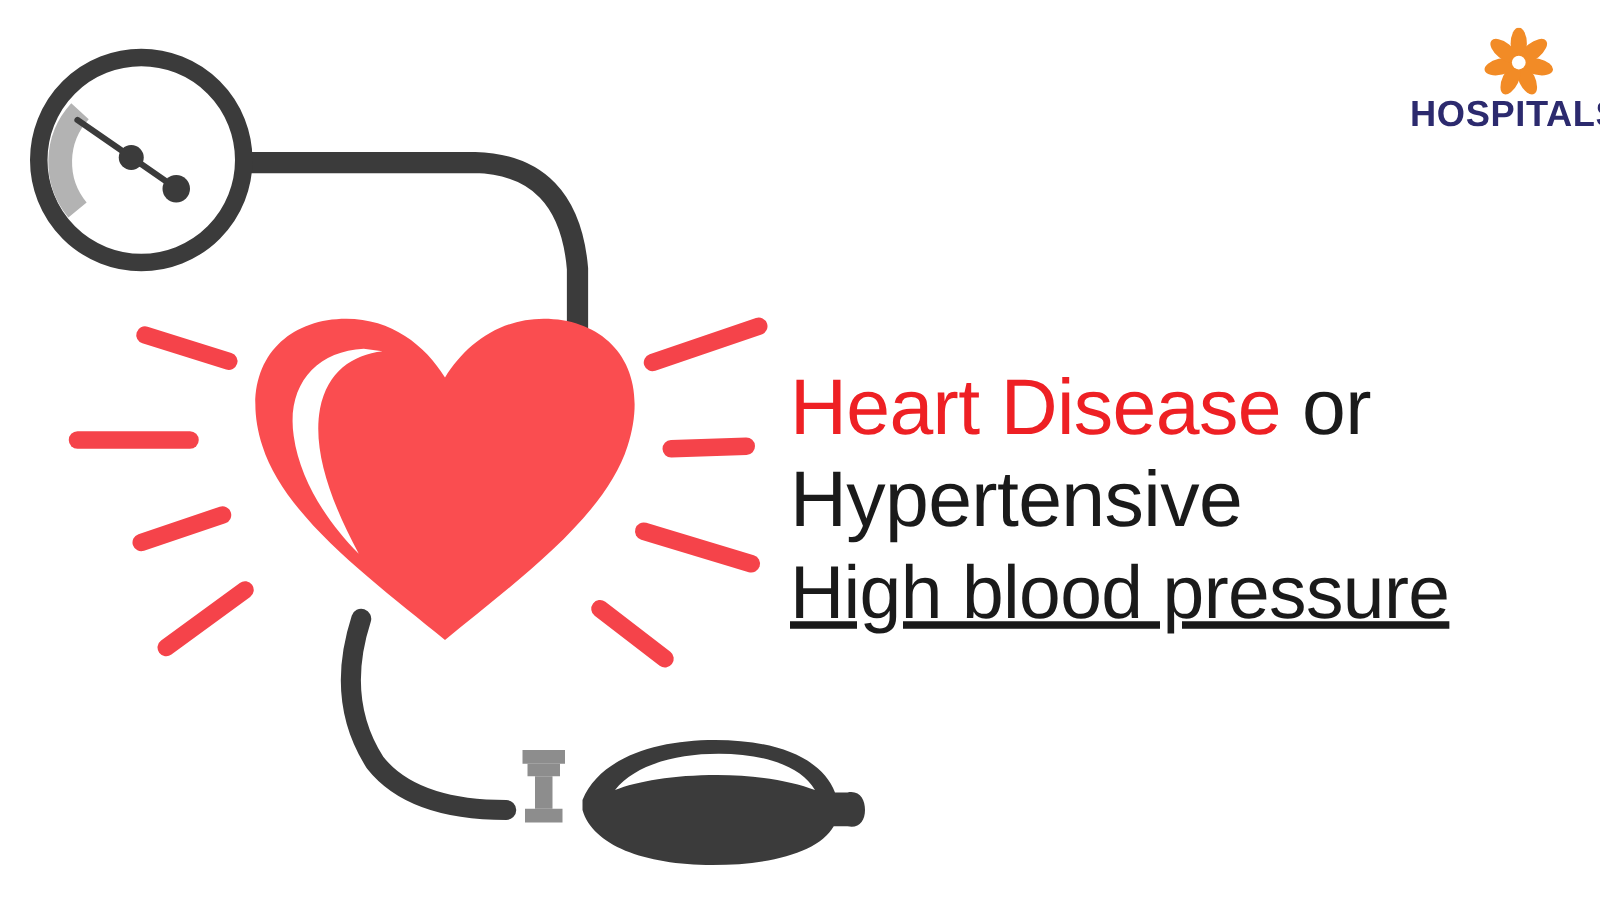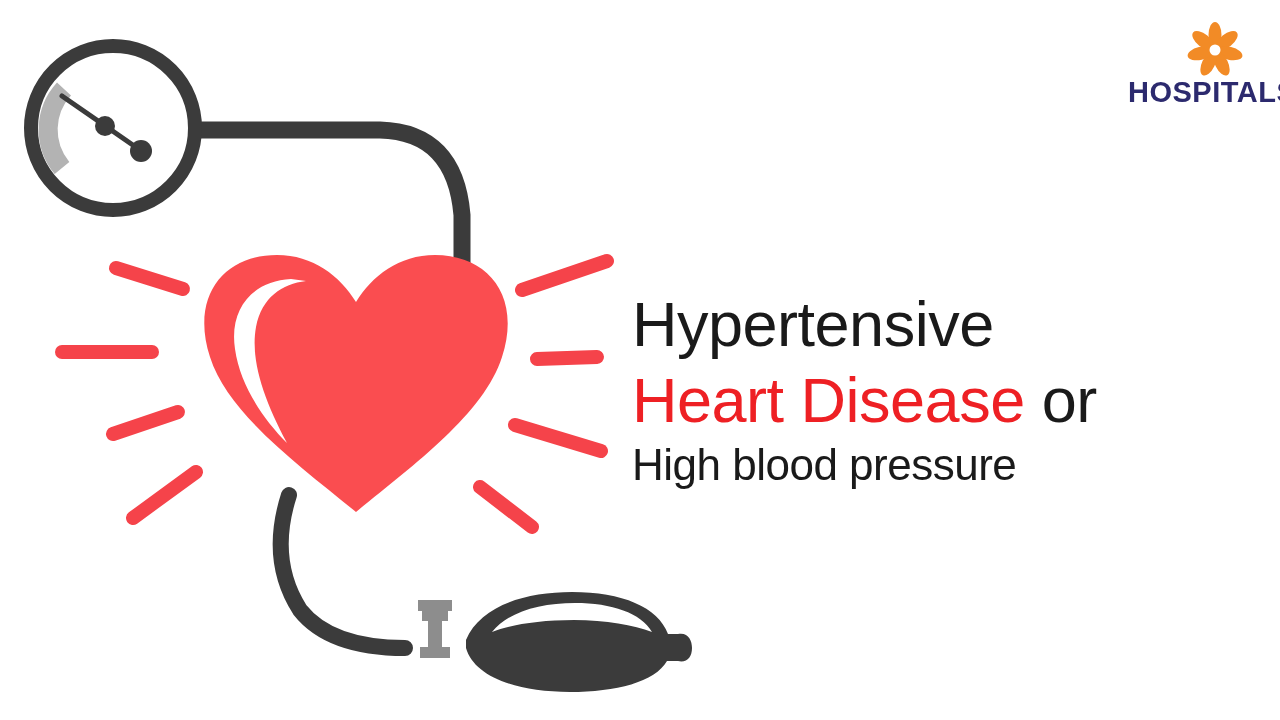--- a/index.html
+++ b/index.html
@@ -38,21 +38,21 @@
     letter-spacing: -0.5px;
   }
   .headline-line {
     font-size: 63px;
     font-weight: 400;
     color: #1a1a1a;
     white-space: nowrap;
     font-family: "Liberation Sans", sans-serif;
   }
   .headline-line.line2 { margin-top: 2px; }
-  .headline-line.line3 { margin-top: 2px; font-size: 44px; }
+  .headline-line.line3 { margin-top: 2px; font-size: 60px; text-decoration: underline; }
   .accent { color: #ee2024; }
 
   
   .logo {
     position: absolute;
     left: 1128px;
     top: 22px;
     width: 152px;
     height: 112px;
     overflow: hidden;
@@ -152,22 +152,22 @@
       <path d="M 492 632
                C 508 612 540 603 575 603
                C 612 603 641 613 652 632
                C 634 625 606 620 574 620
                C 538 620 510 625 492 632 Z" fill="#ffffff"></path>
     </g>
 
   </svg>
 
   <div class="headline">
+    <div class="headline-line line2"><span class="accent">Heart Disease</span><span> or</span></div>
     <div class="headline-line line1">Hypertensive</div>
-    <div class="headline-line line2"><span class="accent">Heart Disease</span><span> or</span></div>
     <div class="headline-line line3">High blood pressure</div>
   </div>
 
   <div class="logo">
     <svg class="logo-flower" viewBox="0 0 74 56">
       <g fill="#f28b26">
         <ellipse cx="37" cy="13" rx="6.5" ry="13" transform="rotate(0 37 13)"></ellipse>
         <ellipse cx="37" cy="13" rx="6.5" ry="13" transform="rotate(51.4 37 28)"></ellipse>
         <ellipse cx="37" cy="13" rx="6.5" ry="13" transform="rotate(102.8 37 28)"></ellipse>
         <ellipse cx="37" cy="13" rx="6.5" ry="13" transform="rotate(154.2 37 28)"></ellipse>

